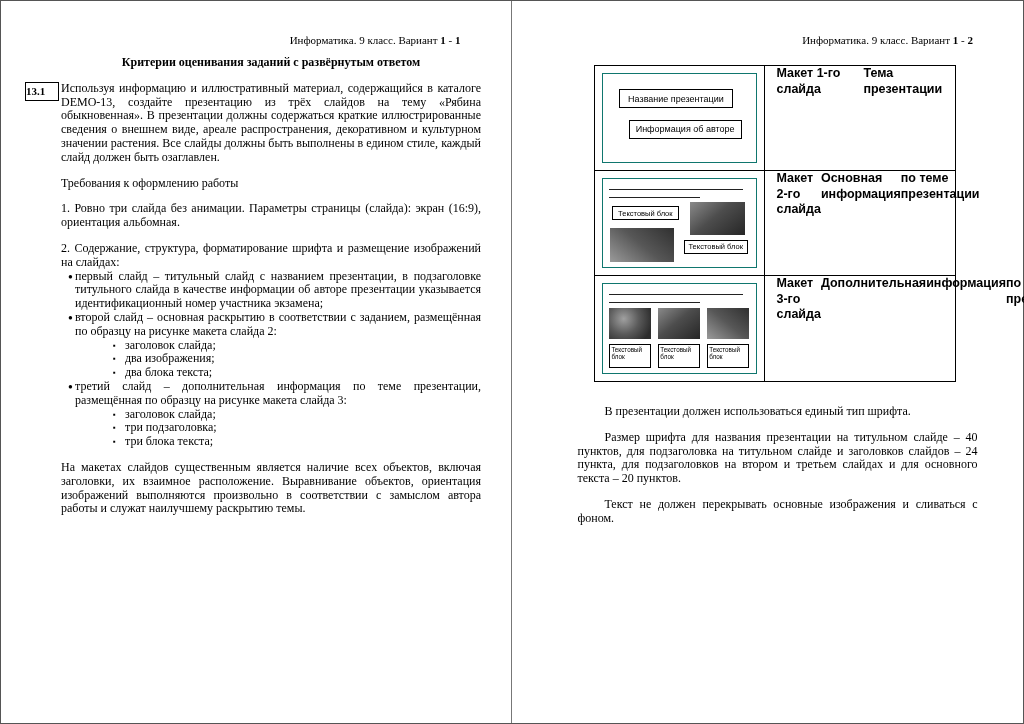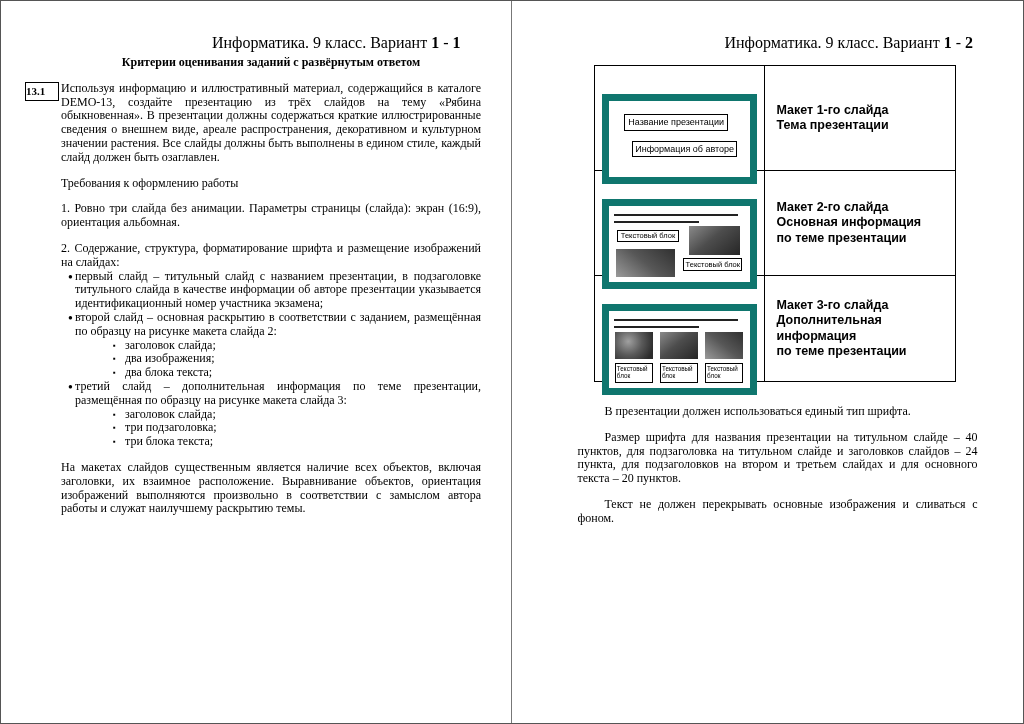--- a/index.html
+++ b/index.html
@@ -15,21 +15,21 @@
     background:#fff;
     display:flex;
     position:relative;
   }
   .page { position:relative; width:511px; height:100%; background:#fff; }
   .page-left { border-right:1px solid #777; }
   .page-right { width:512px; }
 
   .page-header {
     position:absolute; top:33px; right:50px;
-    font-size:16px; white-space:nowrap;
+    font-size:11px; white-space:nowrap;
   }
   .page-header b { font-weight:bold; }
 
   
   .task-box {
     position:absolute; left:24px; top:81px;
     width:34px; height:19px;
     border:1.6px solid #000;
     font-weight:bold; font-size:11px;
     text-align:left; line-height:16px;
@@ -51,23 +51,23 @@
   .s-marker { flex:none; width:12px; font-size:8px; line-height:13.8px; }
 
   
   .fig {
     position:absolute; left:82px; top:64px; width:362px;
     border:1px solid #000; background:#fff;
   }
   .fig-row { display:flex; height:105px; border-bottom:1px solid #000; }
   .fig-row:last-child { border-bottom:none; }
   .cell-mock { flex:none; width:170px; border-right:1px solid #000; padding:7px; }
-  .mock { position:relative; width:100%; height:100%; border:7px solid #0f766e; background:#fff;margin-top:21px; }
+  .mock { position:relative; width:100%; height:100%; border:1px solid #0f766e; background:#fff; }
   .cell-label {
-    flex:1; display:flex; flex-direction:column; justify-content:center;
+    flex:1; display:flex; flex-direction:row; justify-content:center;
     padding-left:12px; padding-right:4px;
     font-family:"Liberation Sans", sans-serif;
     font-weight:bold; font-size:12.5px; line-height:15.5px;
   }
 
   .s1-box {
     position:absolute; border:1px solid #000; background:#fff;
     font-family:"Liberation Sans", sans-serif; font-size:9px;
     display:flex; align-items:center; justify-content:center; white-space:nowrap;
   }

